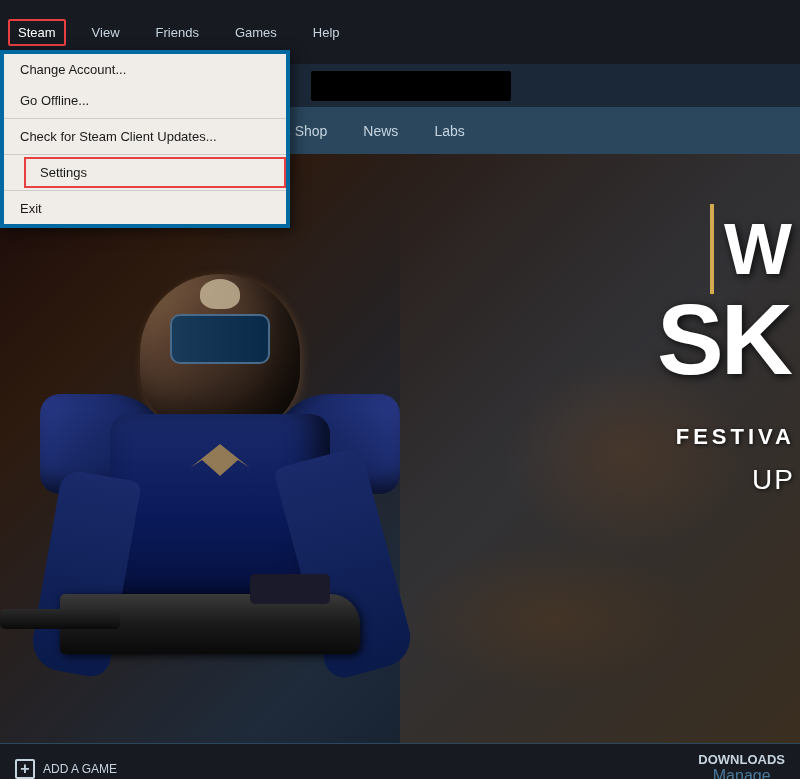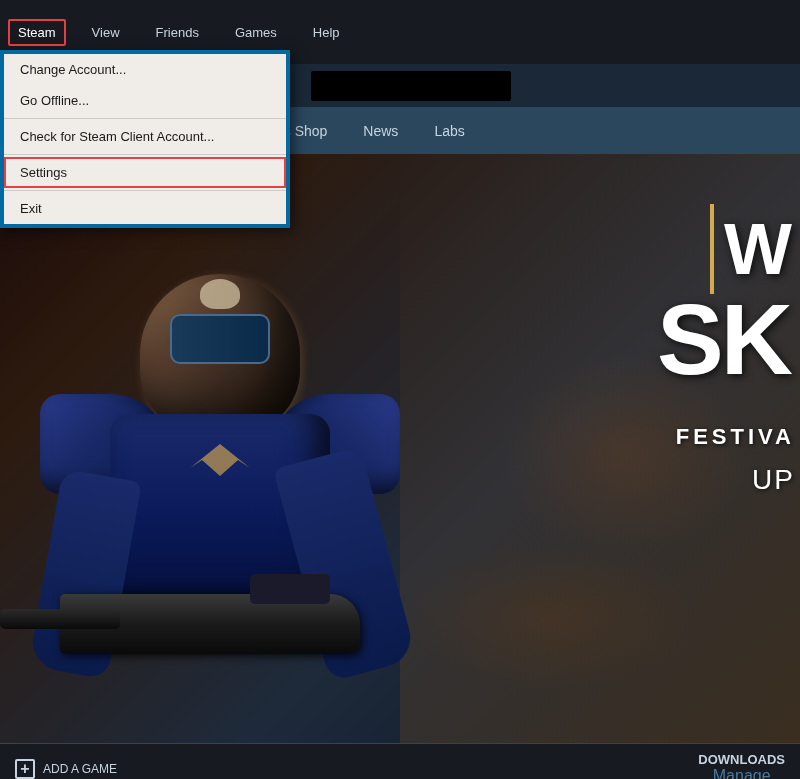--- a/index.html
+++ b/index.html
@@ -382,20 +382,21 @@
       padding: 8px 16px;
       font-size: 13px;
       color: #1a1a1a;
       cursor: pointer;
       background: #f0ede8;
     }
     .dropdown-item.highlighted {
       background: #f0ede8;
       border: 2px solid #e84040;
       padding: 6px 14px;
+      margin-left: 20px;
     }
     .dropdown-separator {
       height: 1px;
       background: #ccc;
       margin: 2px 0;
     }
 
     
     .steam-menu-highlight {
       border: 2px solid #e84040;
@@ -425,21 +426,21 @@
 
   <div class="dropdown-menu">
     <div class="dropdown-item">
       <span>Change Account...</span>
     </div>
     <div class="dropdown-item">
       <span>Go Offline...</span>
     </div>
     <div class="dropdown-separator"></div>
     <div class="dropdown-item">
-      <span>Check for Steam Client Account...</span>
+      <span>Check for Steam Client Updates...</span>
     </div>
     <div class="dropdown-separator"></div>
     <div class="dropdown-item highlighted">
       <span>Settings</span>
     </div>
     <div class="dropdown-separator"></div>
     <div class="dropdown-item">
       <span>Exit</span>
     </div>
   </div>

